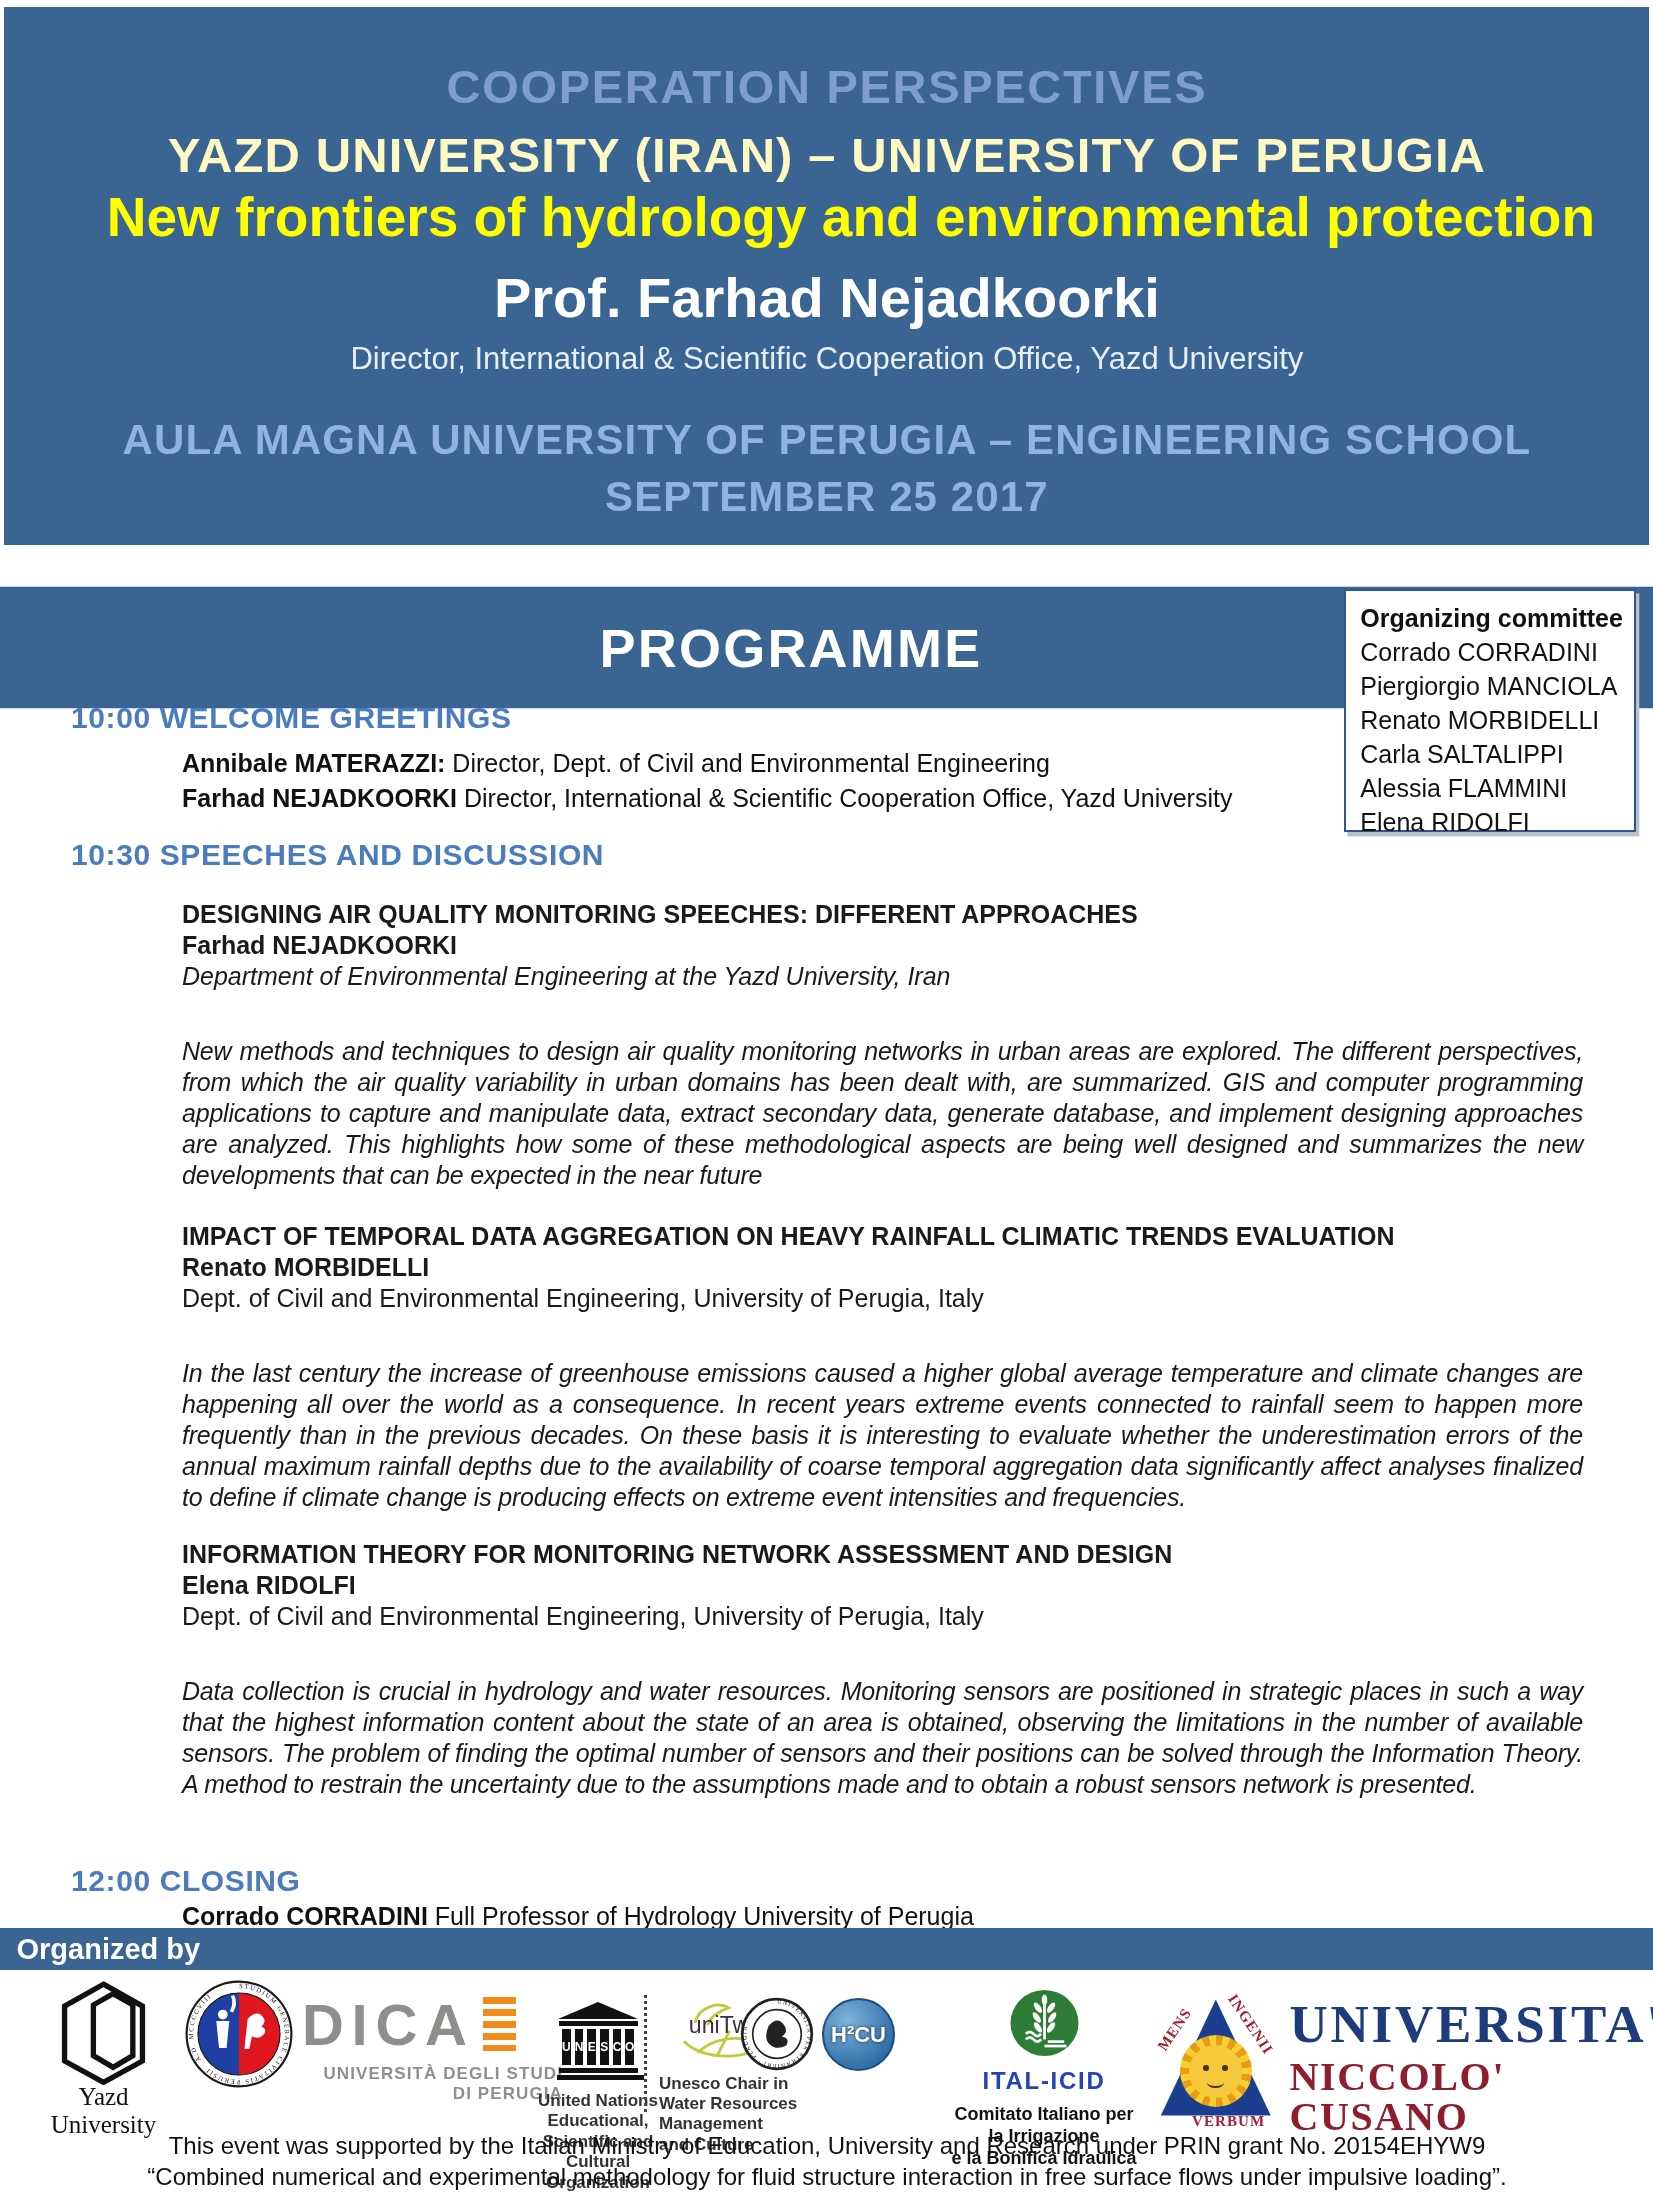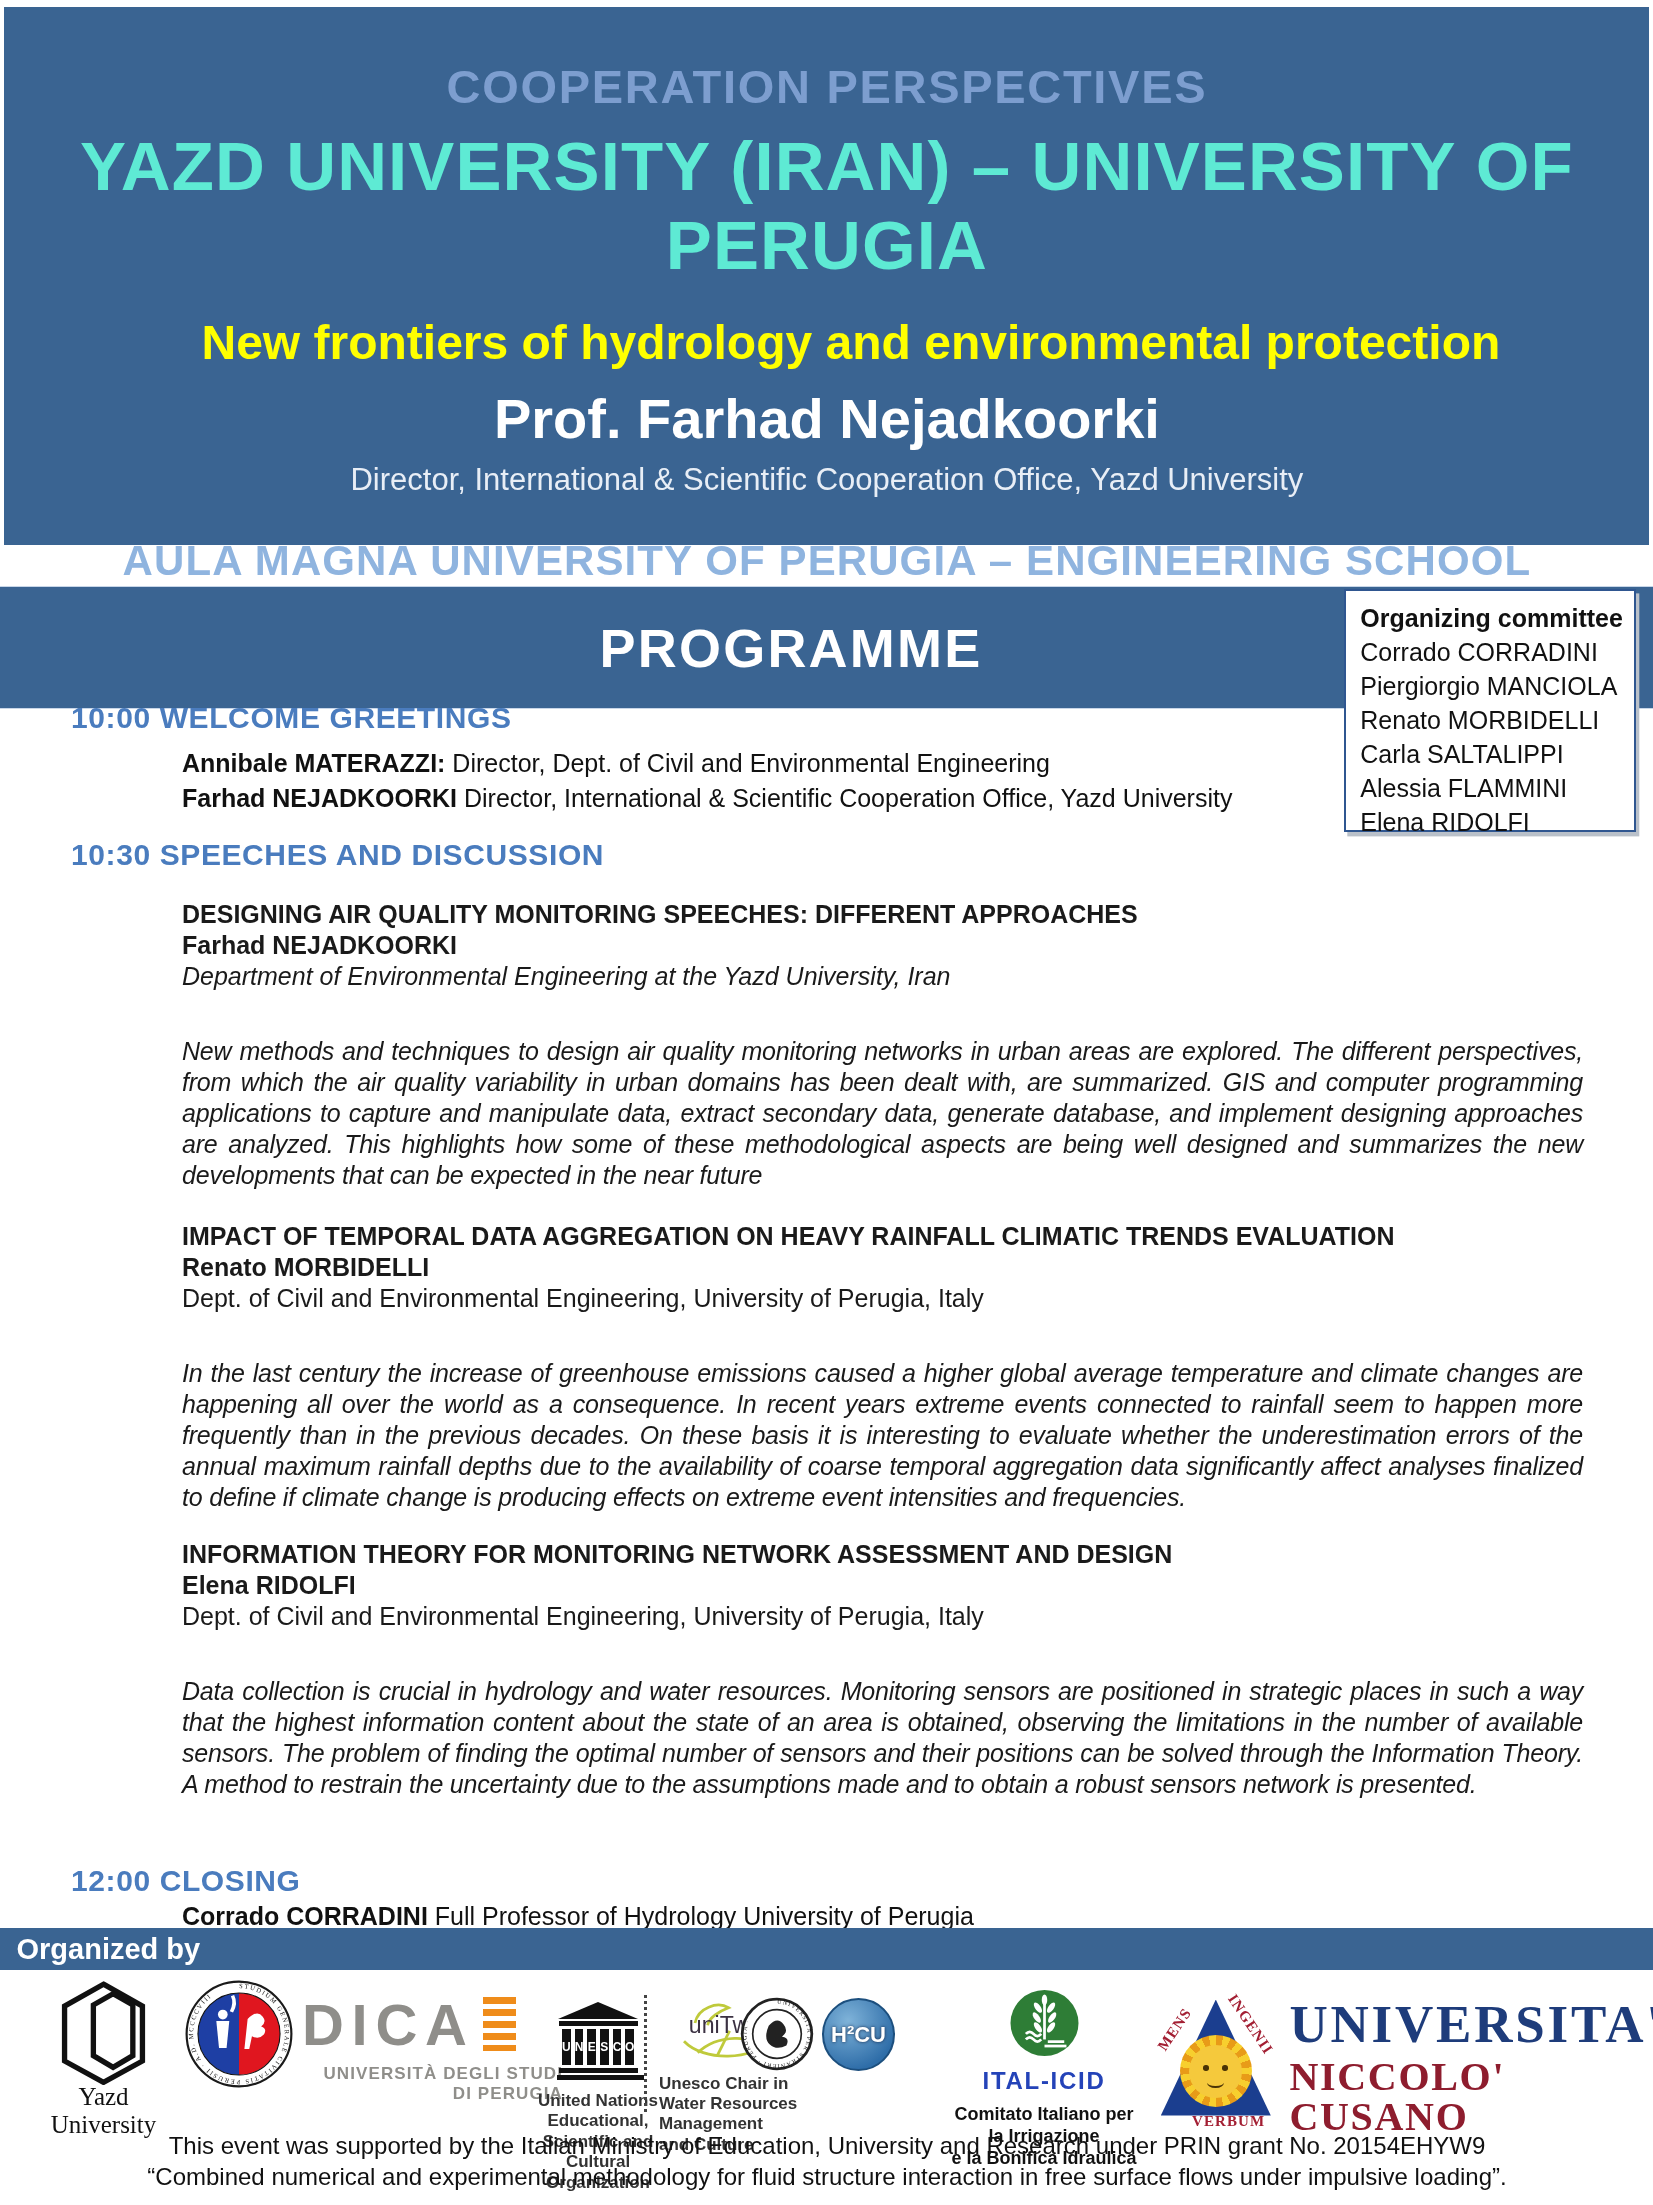--- a/index.html
+++ b/index.html
@@ -2,22 +2,22 @@
 <html style="font-size:8.8px"><head>
 <meta charset="utf-8">
 <style>
   html,body{margin:0;padding:0;background:#fff;}
   body{width:1654px;height:2205px;font-family:"Liberation Sans",sans-serif;color:#1a1a1a;}
   .page{position:relative;width:1654px;height:2205px;background:#fff;overflow:hidden;}
 
   
   .hdr{position:absolute;left:4.4px;top:6.6px;width:1645px;height:538px;background:#3A6492;text-align:center;}
   .hdr .l1{padding-top:52px;font-size:47px;font-weight:bold;color:#7D9ECF;letter-spacing:1.7px;}
-  .hdr .l2{margin-top:13.2px;font-size:69px;font-weight:bold;color:#5eead4;letter-spacing:1.1px;}
-  .hdr .l3{margin-top:30px;font-size:48px;font-weight:bold;color:#FFFF00;padding-left:48px;}
+  .hdr .l2{margin-top:13.2px;font-size:49px;font-weight:bold;color:#fef9c3;letter-spacing:1.1px;}
+  .hdr .l3{margin-top:2px;font-size:55px;font-weight:bold;color:#FFFF00;padding-left:48px;}
   .hdr .l4{margin-top:16.5px;font-size:31px;color:#8BA7D4;font-weight:600;}
   .hdr .l5{margin-top:16.5px;font-size:56px;font-weight:bold;color:#fff;}
   .hdr .l6{margin-top:11px;font-size:31px;color:#E8EEF6;}
   .hdr .l7{margin-top:39px;font-size:42px;color:#8FB4DF;font-weight:600;letter-spacing:1.1px;}
   .hdr .l8{margin-top:8.8px;font-size:42px;color:#8FB4DF;font-weight:600;letter-spacing:1.1px;}
 
   
   .prog{position:absolute;left:0;top:586px;width:1654px;height:123px;background:#3A6492;
         border-top:1.7px solid #C8D6E8;border-bottom:1.7px solid #C8D6E8;box-sizing:border-box;
         display:flex;align-items:center;justify-content:center;}

